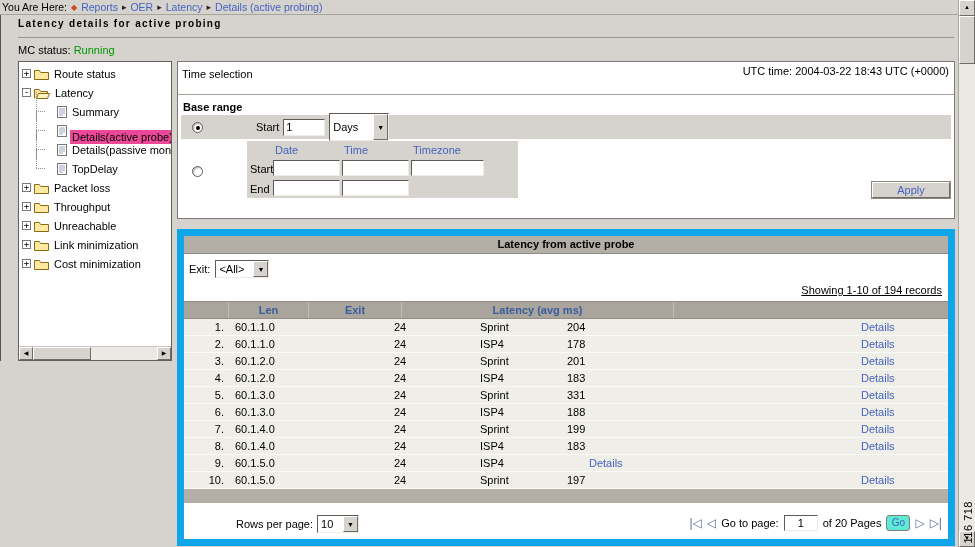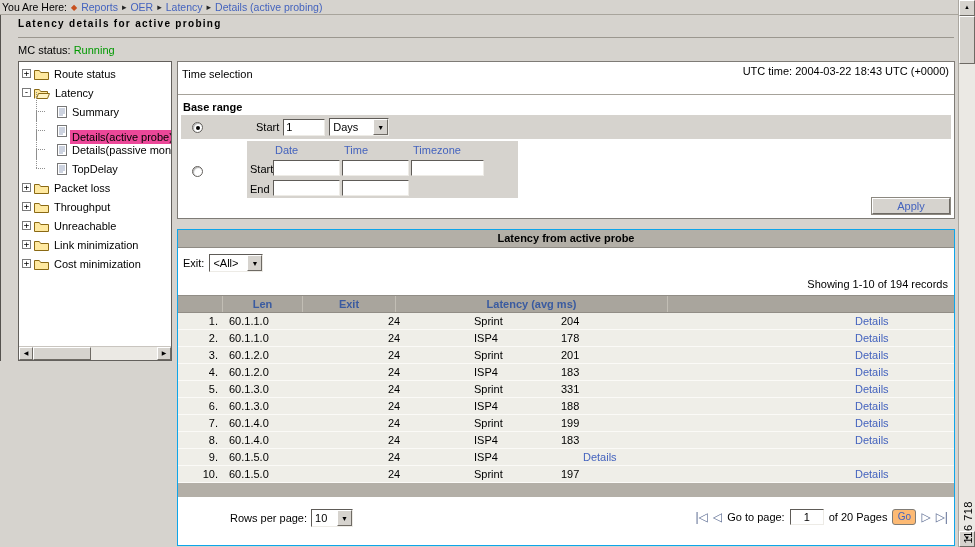--- a/index.html
+++ b/index.html
@@ -48,34 +48,34 @@
   
   .time-panel { position:absolute; left:177px; top:61px; width:778px; height:158px; background:#fff; border:1px solid #7E7B76; }
   .ts-title { position:absolute; left:4px; top:6px; font-weight:normal; }
   .ts-times { position:absolute; right:5px; top:2px; text-align:right; line-height:14px; }
   .ts-sep { position:absolute; left:0; right:0; top:32px; height:1px; background:#A6A29A; }
   .ts-baserange { position:absolute; left:5px; top:39px; font-weight:bold; }
   .strip1 { position:absolute; left:3px; right:3px; top:53px; height:24px; background:#D6D3CE; display:flex; align-items:center; }
   .strip1 .radio { margin-left:11px; }
   .past-label { margin-left:53px; }
   .past-input { width:42px; height:17px; margin-left:4px; }
-  .days-select { width:60px; height:18px; margin-left:4px; }
+  .days-select { width:60px; height:28px; margin-left:4px; }
   .radio2 { position:absolute; left:14px; top:104px; }
   .range-box { position:absolute; left:69px; top:79px; width:271px; height:57px; background:#D6D3CE; }
   .rb-head { position:absolute; top:3px; color:var(--link,#4463BE); }
   .rb-label { position:absolute; left:3px; }
   .rb-input { position:absolute; height:16px; }
-  .apply-btn { position:absolute; right:4px; bottom:4px; width:78px; height:16px; background:#D6D3CE; border:1px solid; border-color:#FFF #6E6A64 #6E6A64 #FFF; box-shadow:0 0 0 1px #8C8880; color:var(--link,#4463BE); font-size:11px; font-family:inherit; cursor:pointer; }
-
-  
-  .table-panel { position:absolute; left:177px; top:229px; width:778px; height:317px; background:#fff; border:1px solid #0ea5e9; display:flex; flex-direction:column; }
+  .apply-btn { position:absolute; right:4px; bottom:20px; width:78px; height:16px; background:#D6D3CE; border:1px solid; border-color:#FFF #6E6A64 #6E6A64 #FFF; box-shadow:0 0 0 1px #8C8880; color:var(--link,#4463BE); font-size:11px; font-family:inherit; cursor:pointer; }
+
+  
+  .table-panel { position:absolute; left:177px; top:229px; width:778px; height:317px; background:#fff; border:7px solid #0ea5e9; display:flex; flex-direction:column; }
   .tbl-title { flex:0 0 17px; background:#B3AFA7; border-bottom:1px solid #8F8B84; text-align:center; font-weight:bold; line-height:17px; }
   .exit-row { flex:0 0 30px; display:flex; align-items:center; gap:5px; padding-left:5px; }
   .exit-select { width:54px; height:18px; }
-  .showing { flex:0 0 17px; text-align:right; padding-right:6px; }
+  .showing { flex:0 0 17px; text-align:right; padding-right:6px;text-decoration:underline; }
   .thead { flex:0 0 18px; display:flex; background:#A9A59D; border-top:1px solid #918D86; border-bottom:1px solid #918D86; }
   .hc { display:flex; align-items:center; justify-content:center; border-right:1px solid #C2BEB5; font-weight:bold; color:var(--header,#3A5BA0); gap:4px; height:100%; }
   .hc:last-child { border-right:none; }
   .sort { font-size:8px; color:#E4E1DA; text-shadow:1px 1px 0 #6E6A64; cursor:pointer; }
   .c-num{width:45px} .c-prefix{width:163px} .c-len{width:80px} .c-exit{width:93px} .c-lat{width:272px} .c-det{flex:1}
   .trows { flex:0 0 170px; }
   .trow { display:flex; align-items:center; height:17px; background:#EFEEE8; border-bottom:1px solid #FBFAF7; }
   .tc { white-space:nowrap; }
   .tc.c-num{ text-align:right; padding-right:5px; }
   .tc.c-prefix{ padding-left:6px; }
@@ -83,21 +83,21 @@
   .tc.c-exit{ padding-left:8px; }
   .tc.c-lat{ padding-left:2px; }
   .tc.c-det{ padding-left:24px; }
   .tbl-gray { flex:0 0 14px; background:#B3AFA7; }
   .tbl-footer { flex:1; position:relative; background:#fff; }
   .rpp { position:absolute; left:52px; top:12px; display:flex; align-items:center; gap:4px; }
   .rpp-select { width:42px; height:18px; }
   .pager { position:absolute; right:6px; top:12px; display:flex; align-items:center; gap:5px; }
   .pgicon { color:#5E6E94; font-size:12px; line-height:1; cursor:pointer; }
   .pginput { width:34px; height:16px; text-align:center; }
-  .go-btn { width:24px; height:16px; background:#fdba74; border:1px solid #807C76; border-radius:3px; color:var(--link,#4463BE); font-size:10px; font-family:inherit; line-height:1; cursor:pointer; }
+  .go-btn { width:24px; height:16px; background:#5eead4; border:1px solid #807C76; border-radius:3px; color:var(--link,#4463BE); font-size:10px; font-family:inherit; line-height:1; cursor:pointer; }
 
   
   .vscroll { position:absolute; right:0; top:0; width:17px; height:547px; background:#EBE9E4; border-left:1px solid #ABA7A0; }
   .vs-btn { position:absolute; left:0; width:16px; height:16px; background:#D6D3CE; border:1px solid; border-color:#FFF #6E6A64 #6E6A64 #FFF; font-size:6px; text-align:center; line-height:13px; cursor:pointer; }
   .vs-up{top:0} .vs-down{bottom:0}
   .vs-thumb { position:absolute; left:0; top:16px; width:16px; height:48px; background:#D6D3CE; border:1px solid; border-color:#FFF #6E6A64 #6E6A64 #FFF; cursor:pointer; }
   .fig-num { position:absolute; right:1px; bottom:4px; writing-mode:vertical-rl; transform:rotate(180deg); font-size:11px; letter-spacing:.5px; color:#000; z-index:5; }
 </style>
 </head>
 <body>

